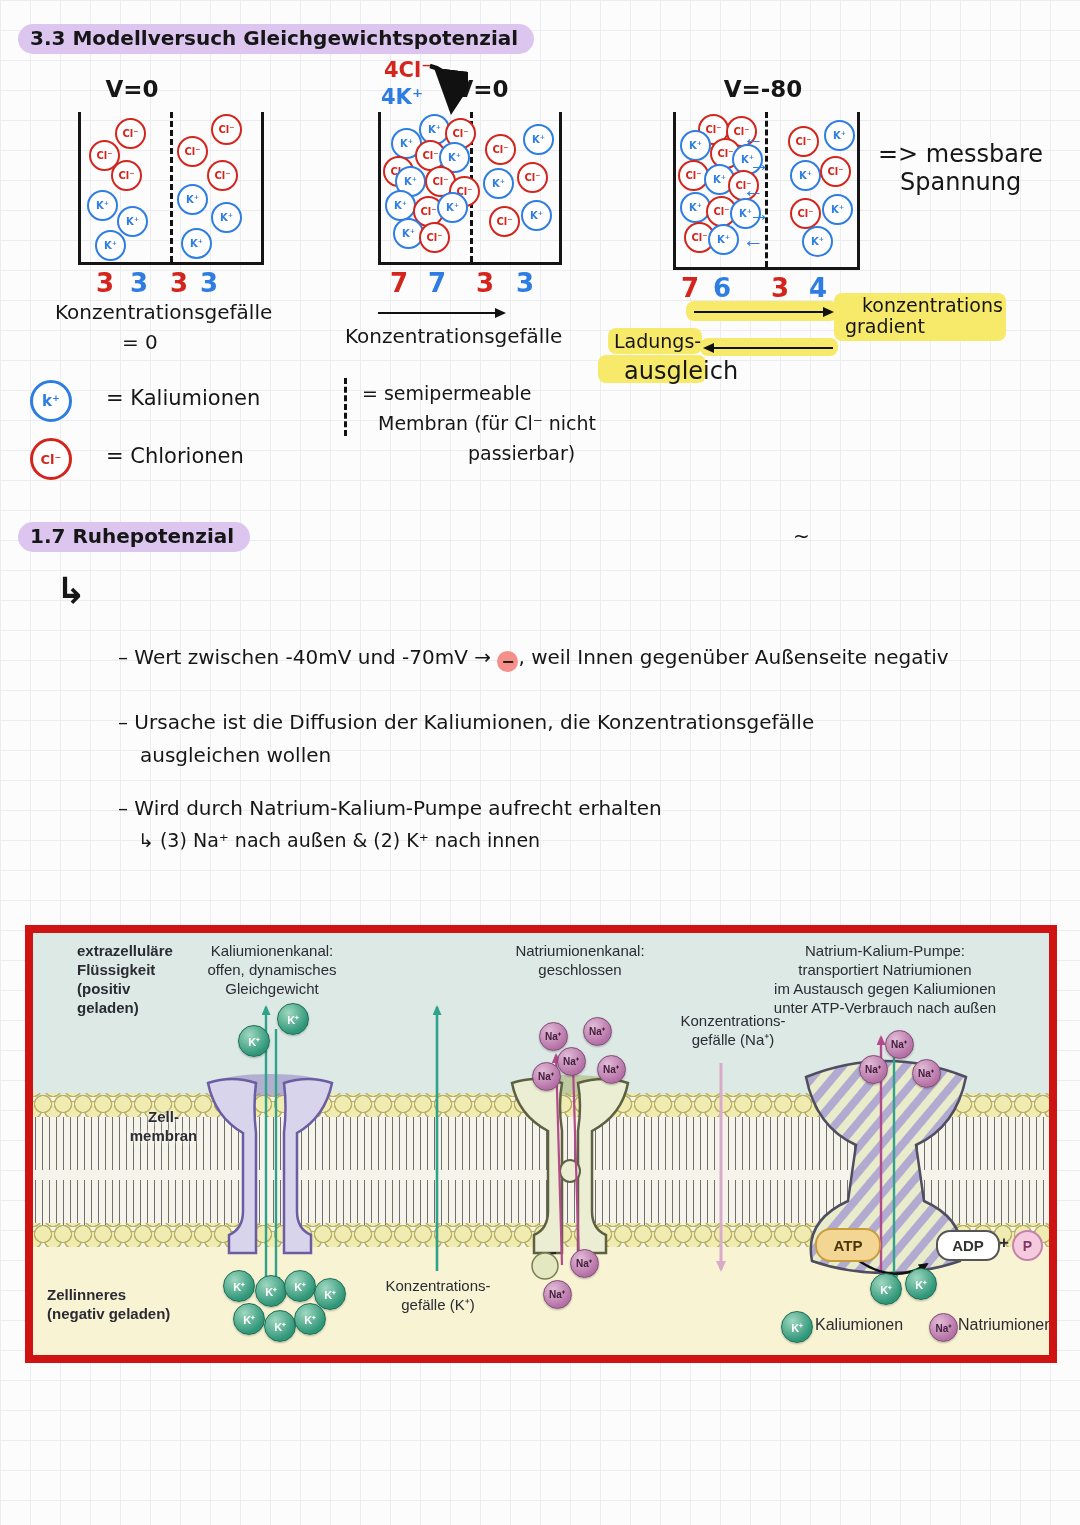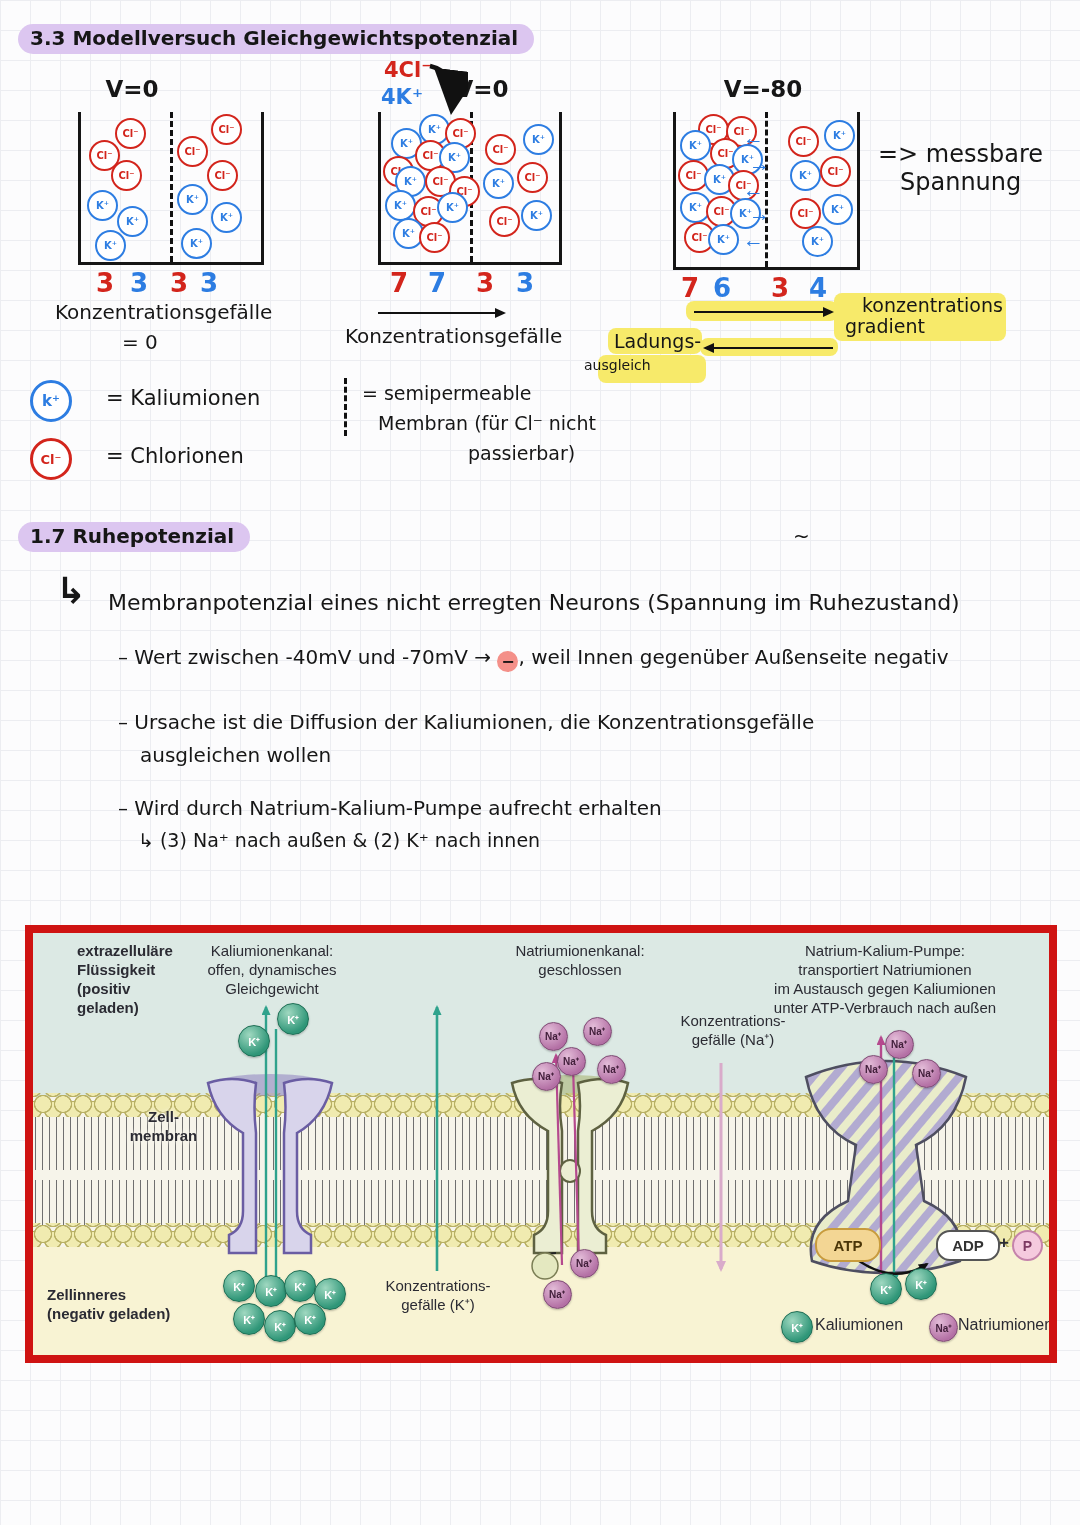--- a/index.html
+++ b/index.html
@@ -169,36 +169,35 @@
   <div class="abs hl-yellow" style="left:686px;top:301px;width:152px;height:20px;"></div>
   <div class="abs hl-yellow" style="left:834px;top:293px;width:172px;height:48px;"></div>
   <div class="harrow r" style="left:694px;top:311px;width:138px;"></div>
   <span class="abs hw" style="left:843px;top:294px;font-size:19px;margin-left:19px;">konzentrations</span>
   <span class="abs hw" style="left:845px;top:315px;font-size:19px;">gradient</span>
   <div class="abs hl-yellow" style="left:608px;top:328px;width:94px;height:26px;"></div>
   <div class="abs hl-yellow" style="left:700px;top:338px;width:138px;height:18px;"></div>
   <div class="abs hl-yellow" style="left:598px;top:355px;width:108px;height:28px;"></div>
   <span class="abs hw" style="left:614px;top:330px;font-size:19px;">Ladungs-</span>
   <div class="harrow l" style="left:705px;top:347px;width:128px;"></div>
-  <span class="abs hw" style="left:584px;top:357px;font-size:14px;">ausgleich</span>
+  <span class="abs hw" style="left:624px;top:357px;font-size:24px;">ausgleich</span>
 
   <div class="abs hw legend-circle" style="left:30px;top:380px;border:3px solid #2d7de2;color:#2d7de2;">k⁺</div>
   <span class="abs hw" style="left:106px;top:386px;font-size:21px;">= Kaliumionen</span>
   <div class="abs hw legend-circle" style="left:30px;top:438px;border:3px solid #d3251c;color:#d3251c;font-size:13px;">Cl⁻</div>
   <span class="abs hw" style="left:106px;top:444px;font-size:21px;">= Chlorionen</span>
 
   <div class="abs divider" style="left:344px;top:378px;height:58px;"></div>
   <span class="abs hw" style="left:362px;top:382px;font-size:19px;">= semipermeable</span>
   <span class="abs hw" style="left:378px;top:412px;font-size:19px;">Membran (für Cl⁻ nicht</span>
   <span class="abs hw" style="left:468px;top:442px;font-size:19px;">passierbar)</span>
 
   <span class="abs hw title hl-purple" style="left:18px;top:522px;">1.7 Ruhepotenzial</span>
   <span class="abs hw" style="left:793px;top:524px;font-size:20px;">~</span>
   <span class="abs hw" style="left:56px;top:570px;font-size:36px;font-weight:bold;">↳</span>
-  <span class="abs hw" style="left:108px;top:590px;font-size:22px;">Membranpotenzial eines nicht erregten Neurons (Spannung im Ruhezustand)</span>
 
   <div class="abs hw" style="left:118px;top:645px;font-size:20px;width:950px;">
     <span>– Wert zwischen  -40mV  und  -70mV  →</span>
     <span class="badge-minus">−</span><span>, weil Innen gegenüber Außenseite negativ</span>
   </div>
 
   <span class="abs hw" style="left:118px;top:710px;font-size:20px;">– Ursache ist die Diffusion der Kaliumionen, die Konzentrationsgefälle</span>
   <span class="abs hw" style="left:140px;top:743px;font-size:20px;">ausgleichen wollen</span>
   <span class="abs hw" style="left:118px;top:796px;font-size:20px;">– Wird durch Natrium-Kalium-Pumpe aufrecht erhalten</span>
   <span class="abs hw" style="left:138px;top:829px;font-size:19px;">↳ (3) Na⁺ nach außen &amp; (2) K⁺ nach innen</span>

